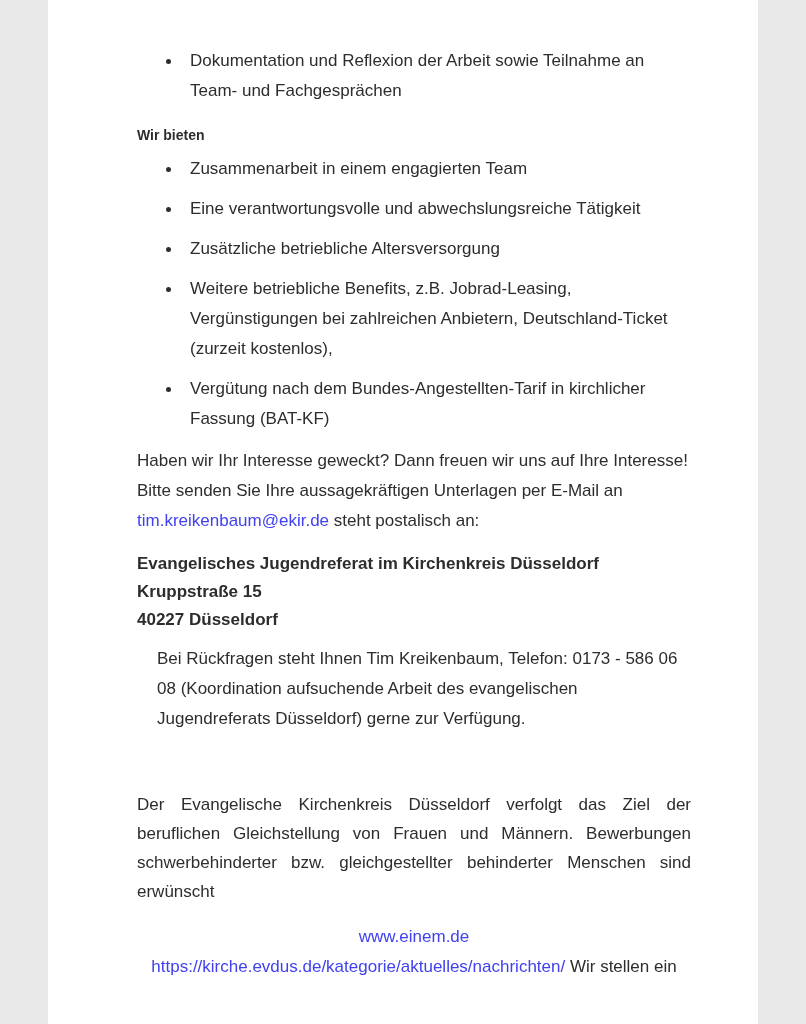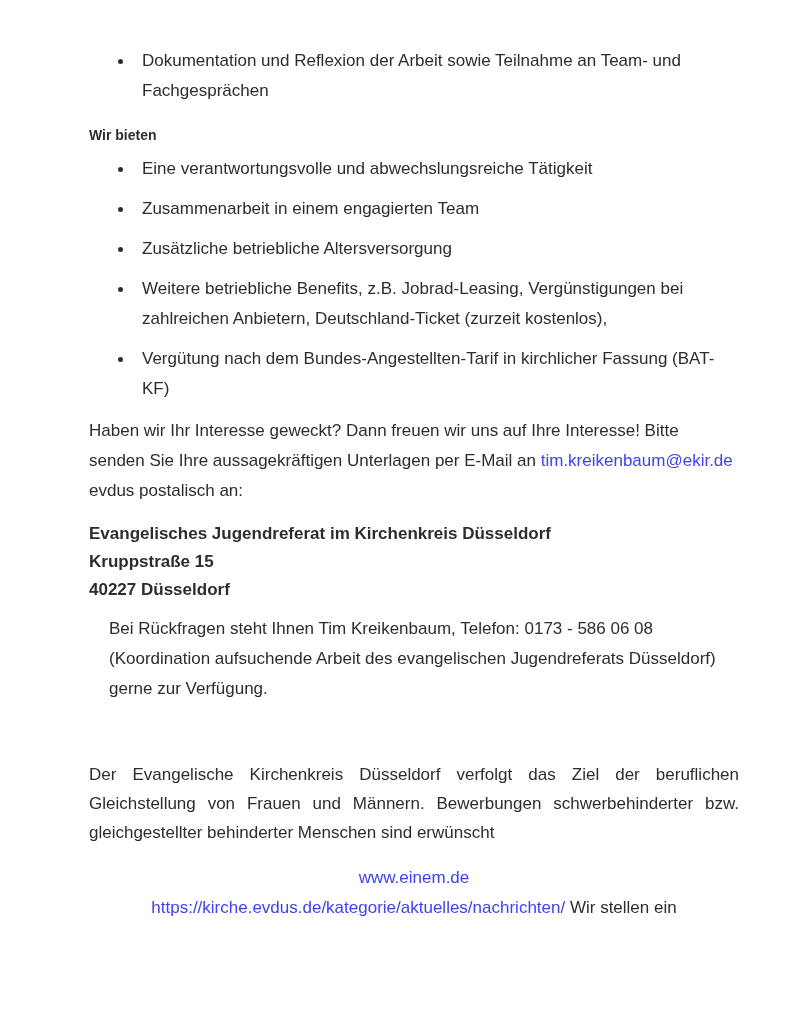--- a/index.html
+++ b/index.html
@@ -4,21 +4,21 @@
 <style>
   :root{
     --background:#ffffff;
     --text-color:#2d2d2d;
     --link-color:#4141f0;
   }
   *{margin:0;padding:0;box-sizing:border-box;}
   html,body{background:#e9e9e9;}
   body{font-family:"Liberation Sans",sans-serif;}
   .page{
-    width:806px;height:1024px;
+    width:710px;height:1024px;
     background:var(--background);
     position:relative;overflow:hidden;
     margin:0 auto;
   }
   .content{
     padding:46px 67px 0 89px;
     color:var(--text-color);
     font-size:17px;
     line-height:30px;
   }
@@ -73,40 +73,40 @@
 
     <div class="bullet-item">
       <span class="bullet-dot"></span>
       <span>Dokumentation und Reflexion der Arbeit sowie Teilnahme an Team- und Fachgesprächen</span>
     </div>
 
     <div class="section-heading">Wir bieten</div>
 
     <div class="bullet-item">
       <span class="bullet-dot"></span>
-      <span>Eine verantwortungsvolle und abwechslungsreiche Tätigkeit</span>
+      <span>Zusammenarbeit in einem engagierten Team</span>
     </div>
     <div class="bullet-item">
       <span class="bullet-dot"></span>
-      <span>Zusammenarbeit in einem engagierten Team</span>
+      <span>Eine verantwortungsvolle und abwechslungsreiche Tätigkeit</span>
     </div>
     <div class="bullet-item">
       <span class="bullet-dot"></span>
       <span>Zusätzliche betriebliche Altersversorgung</span>
     </div>
     <div class="bullet-item">
       <span class="bullet-dot"></span>
       <span>Weitere betriebliche Benefits, z.B. Jobrad-Leasing, Vergünstigungen bei zahlreichen Anbietern, Deutschland-Ticket (zurzeit kostenlos),</span>
     </div>
     <div class="bullet-item">
       <span class="bullet-dot"></span>
       <span>Vergütung nach dem Bundes-Angestellten-Tarif in kirchlicher Fassung (BAT-KF)</span>
     </div>
 
-    <p class="para"><span>Haben wir Ihr Interesse geweckt? Dann freuen wir uns auf Ihre Interesse! Bitte senden Sie Ihre aussagekräftigen Unterlagen per E-Mail an </span><a class="link">tim.kreikenbaum@ekir.de</a><span> evdus postalisch an:</span></p>
+    <p class="para"><span>Haben wir Ihr Interesse geweckt? Dann freuen wir uns auf Ihre Interesse! Bitte senden Sie Ihre aussagekräftigen Unterlagen per E-Mail an </span><a class="link">tim.kreikenbaum@ekir.de</a><span> steht postalisch an:</span></p>
 
     <div class="address">
       <div>Evangelisches Jugendreferat im Kirchenkreis Düsseldorf</div>
       <div>Kruppstraße 15</div>
       <div>40227 Düsseldorf</div>
     </div>
 
     <p class="para contact">Bei Rückfragen steht Ihnen Tim Kreikenbaum, Telefon: 0173 - 586 06 08 (Koordination aufsuchende Arbeit des evangelischen Jugendreferats Düsseldorf) gerne zur Verfügung.</p>
 
     <p class="equality">Der Evangelische Kirchenkreis Düsseldorf verfolgt das Ziel der beruflichen Gleichstellung von Frauen und Männern. Bewerbungen schwerbehinderter bzw. gleichgestellter behinderter Menschen sind erwünscht</p>

